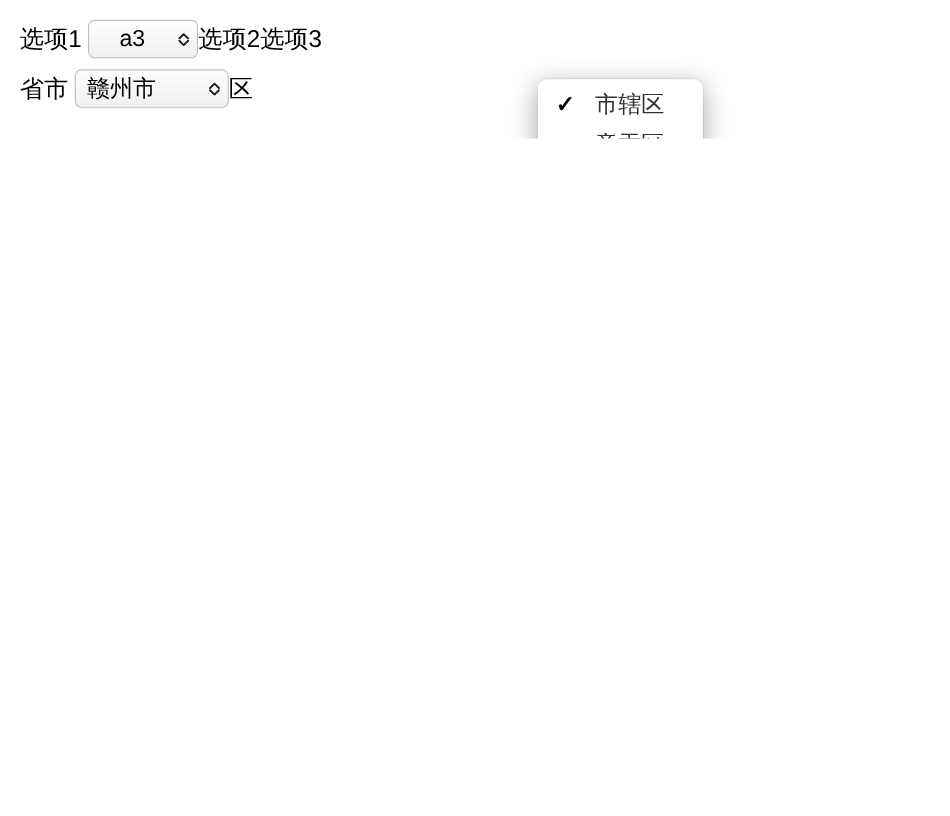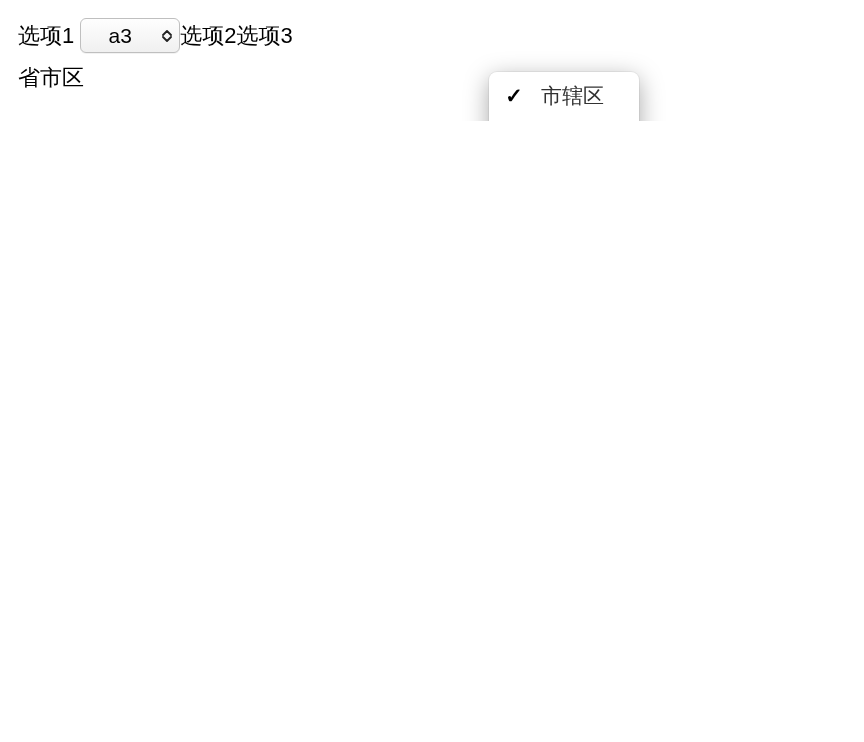--- a/index.html
+++ b/index.html
@@ -119,20 +119,31 @@
 
     <span class="label">选项2</span>
 
     <span class="label">选项3</span>
   </div>
 
   <div class="row">
     <span class="label">省</span>
 
     <span class="label">市</span>
+    <span class="select-wrap">
+      <button class="select wcity" style="text-align:left;">赣州市</button>
+      <span class="arrows">
+        <svg width="10" height="6" viewBox="0 0 10 6">
+            <path d="M1 5 L5 1 L9 5" stroke="#222" stroke-width="1.8" fill="none" stroke-linecap="round" stroke-linejoin="round"></path>
+          </svg>
+        <svg width="10" height="6" viewBox="0 0 10 6">
+            <path d="M1 1 L5 5 L9 1" stroke="#222" stroke-width="1.8" fill="none" stroke-linecap="round" stroke-linejoin="round"></path>
+          </svg>
+      </span>
+    </span>
 
     <span class="label">区</span>
   </div>
 
   <div class="dropdown" id="district-dropdown" style="left:471px; top:54px;">
   <div class="dropdown-item">
         <span class="check">✓</span>
         <span class="item-text">市辖区</span>
       </div>
       <div class="dropdown-item">

